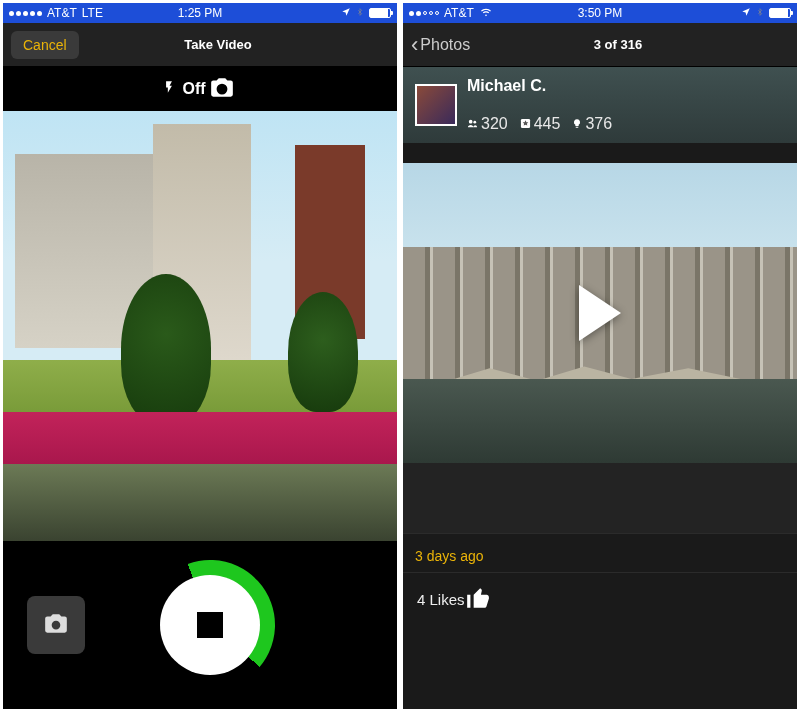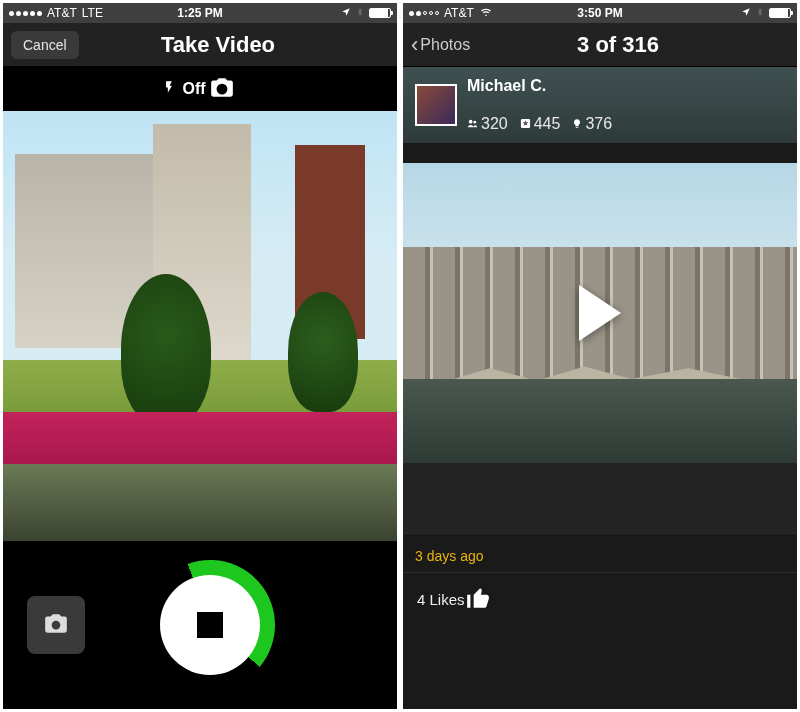--- a/index.html
+++ b/index.html
@@ -17,33 +17,33 @@
     height: 706px;
     background: #000;
     position: relative;
     overflow: hidden;
     display: flex;
     flex-direction: column;
   }
   
   .statusbar {
     height: 20px;
-    background: #404040;
+    background: #1d4ed8;
     color: #fff;
     display: flex;
     align-items: center;
     font-size: 12px;
     padding: 0 6px;
     position: relative;
   }
   .sb-left { display: flex; align-items: center; gap: 5px; }
   .dots { display: flex; gap: 2px; }
   .dot { width: 5px; height: 5px; border-radius: 50%; background: #fff; }
   .dot.off { background: transparent; border: 1px solid #fff; width: 4px; height: 4px; }
-  .sb-center { position: absolute; left: 50%; transform: translateX(-50%); font-weight: 700; }
+  .sb-center { position: absolute; left: 50%; transform: translateX(-50%); font-weight: 400; }
   .sb-right { margin-left: auto; display: flex; align-items: center; gap: 5px; }
   .battery {
     width: 22px; height: 10px; border: 1px solid #fff; border-radius: 2px; position: relative;
   }
   .battery::after { content:''; position:absolute; right:-3px; top:2px; width:2px; height:4px; background:#fff; border-radius:0 1px 1px 0;}
   .battery-fill { background:#fff; height:100%; width:90%; }
   
   .navbar {
     height: 44px;
     background: #222;
@@ -52,30 +52,30 @@
     align-items: center;
     justify-content: center;
     position: relative;
     border-bottom: 1px solid #000;
   }
   .nav-left {
     position: absolute; left: 8px;
   }
   .nav-btn {
     background: #3a3a3a;
-    color: #e5e5e5;
+    color: #eab308;
     font-size: 14px;
     padding: 6px 12px;
     border-radius: 6px;
     border: none;
   }
   .nav-back {
     display: flex; align-items: center; color: #ccc; font-size: 16px; gap: 2px;
   }
-  .nav-title { font-size: 22px; font-weight: 600; margin-left: 36px; }
+  .nav-title { font-size: 13px; font-weight: 600; margin-left: 36px; }
   
   .ctrl-row {
     height: 44px; background: #000; display: flex; align-items: center; justify-content: center;
     padding: 0 14px; color: #fff; font-size: 16px; font-weight: 600;
   }
   .flash { display: flex; align-items: center; gap: 6px; }
   
   .viewfinder {
     flex: 0 0 430px;
     position: relative;

